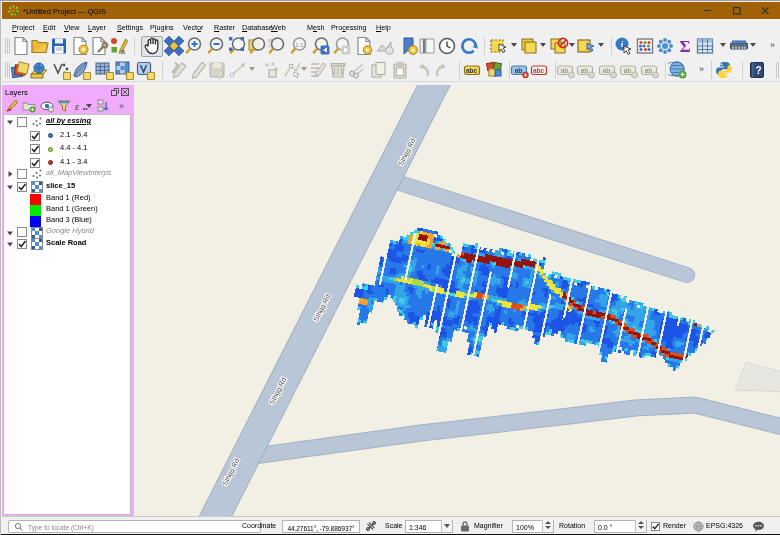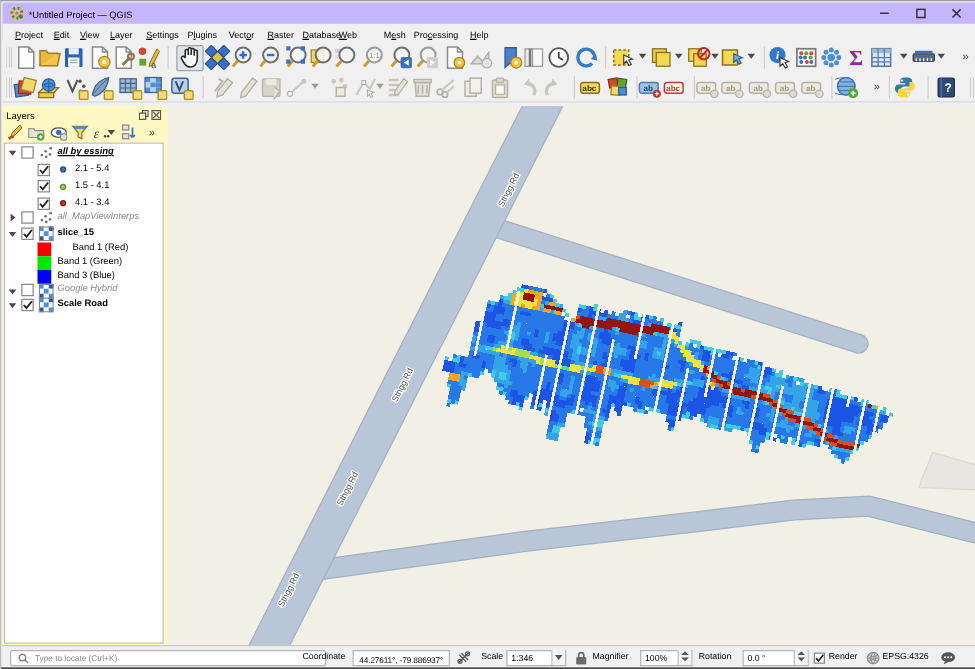--- a/index.html
+++ b/index.html
@@ -1,32 +1,32 @@
 <!DOCTYPE html>
 <html><head>
 <meta charset="utf-8">
 <style>
 * { margin:0; padding:0; box-sizing:border-box; }
 html,body { width:780px; height:535px; overflow:hidden; font-family:"Liberation Sans", sans-serif; }
 #win { position:relative; width:780px; height:535px; background:#f0f0f0; border-top:1px solid #9d9d9d; border-left:1px solid #bbb; }
-#titlebar { position:absolute; left:1px; top:1px; width:778px; height:30px; background:#c4b5fd; }
+#titlebar { position:absolute; left:1px; top:1px; width:778px; height:30px; background:#a16207; }
 #titletext { position:absolute; left:21px; top:4.5px; font-size:7.4px; color:#000; }
 #winbtns { position:absolute; right:0; top:0; height:17px; }
 #menubar { position:absolute; left:1px; top:18px; width:778px; height:15px; background:#f0f0f0; font-size:7.2px; color:#000; }
 .mi { position:absolute; top:3.5px; }
 .mi u { text-decoration:underline; }
 #tb1 { position:absolute; left:1px; top:33px; width:778px; height:24px; background:#f0f0f0; }
 #tb2 { position:absolute; left:1px; top:57px; width:778px; height:24px; background:#f0f0f0; border-bottom:1px solid #d7d7d3; }
 .ic { position:absolute; top:2px; width:20px; height:20px; }
 .sep { position:absolute; top:3px; width:1px; height:18px; background:#d0d0d0; }
 .handle { position:absolute; top:4px; width:5px; height:16px;
   background-image:repeating-linear-gradient(90deg,#c9c9c9 0 1px,transparent 1px 2px); }
 .dd { position:absolute; top:9px; width:0; height:0; border-left:3px solid transparent; border-right:3px solid transparent; border-top:4px solid #444; }
 .pressed { position:absolute; background:#e0e4e8; border:1px solid #9aa5b0; border-radius:2px; }
-#panel { position:absolute; left:1px; top:84px; width:132px; height:431px; background:#fef9c3; }
+#panel { position:absolute; left:1px; top:84px; width:132px; height:431px; background:#f0abfc; }
 #paneltree { position:absolute; left:1px; top:29px; width:128px; height:401px; background:#ffffff; border:1px solid #c0c0c0; }
 #panelhead { position:absolute; left:3px; top:2.5px; font-size:7.6px; color:#000; }
 .treerow { position:absolute; left:0; font-size:7.5px; color:#000; white-space:nowrap; }
 #map { position:absolute; left:134px; top:84px; width:645px; height:431px; background:#f2efe4; overflow:hidden; }
 #status { position:absolute; left:1px; top:515px; width:778px; height:18px; background:#f0f0f0; border-top:1px solid #c8c8c8; font-size:7px; color:#000; }
 #darkstrip { position:absolute; left:0; top:533px; width:780px; height:2px; background:#111; }
 .sbox { position:absolute; background:#fff; border:1px solid #b4b4b4; font-size:7px; }
 .slabel { position:absolute; top:5px; color:#000; }
 .spin { position:absolute; width:11px; height:12px; background:#f4f4f4; border-left:1px solid #c0c0c0; }
 </style>
@@ -499,21 +499,21 @@
           </svg>
         </div>
         <div style="position:absolute;left:44px;top:18px;width:5px;height:5px;border-radius:50%;background:#3a78c9;border:1px solid #1c4a8a"></div>
         <div class="treerow" style="left:56px;top:14.5px;">2.1 - 5.4</div>
         <div style="position:absolute;left:26px;top:29px;width:10px;height:10px;background:#fff;border:1px solid #8a8a8a">
           <svg width="10" height="10" viewBox="0 0 10 10" style="position:absolute;left:-1px;top:-1px">
             <path d="M2 5 l2.2 2.5 L8.5 2" fill="none" stroke="#222" stroke-width="1.5"></path>
           </svg>
         </div>
         <div style="position:absolute;left:44px;top:31.5px;width:5px;height:5px;border-radius:50%;background:#9ed54c;border:1px solid #5a8f1e"></div>
-        <div class="treerow" style="left:56px;top:28px;">1.5 - 4.1</div>
+        <div class="treerow" style="left:56px;top:28px;">4.4 - 4.1</div>
         <div style="position:absolute;left:26px;top:42.5px;width:10px;height:10px;background:#fff;border:1px solid #8a8a8a">
           <svg width="10" height="10" viewBox="0 0 10 10" style="position:absolute;left:-1px;top:-1px">
             <path d="M2 5 l2.2 2.5 L8.5 2" fill="none" stroke="#222" stroke-width="1.5"></path>
           </svg>
         </div>
         <div style="position:absolute;left:44px;top:45px;width:5px;height:5px;border-radius:50%;background:#ca3228;border:1px solid #7e1a12"></div>
         <div class="treerow" style="left:56px;top:41.5px;">4.1 - 3.4</div>
         <svg width="8" height="8" style="position:absolute;left:2px;top:55px" viewBox="0 0 8 8">
           <path d="M2.5 1 L6.5 4 L2.5 7z" fill="#4a4a4a"></path>
         </svg>
@@ -541,21 +541,21 @@
           <rect x="0" y="4" width="4" height="4" fill="#fff"></rect>
           <rect x="4" y="4" width="4" height="4" fill="#4d8fd4"></rect>
           <rect x="8" y="4" width="4" height="4" fill="#fff"></rect>
           <rect x="0" y="8" width="4" height="4" fill="#2d5a9e"></rect>
           <rect x="4" y="8" width="4" height="4" fill="#fff"></rect>
           <rect x="8" y="8" width="4" height="4" fill="#4d8fd4"></rect>
           <rect x="0.5" y="0.5" width="11" height="11" fill="none" stroke="#888"></rect>
         </svg>
         <div class="treerow" style="left:42px;top:65.5px;font-weight:bold">slice_15</div>
         <div style="position:absolute;left:26px;top:78.5px;width:11px;height:11px;background:#fa0000"></div>
-        <div class="treerow" style="left:42px;top:77.5px;margin-left:12px;">Band 1 (Red)</div>
+        <div class="treerow" style="left:42px;top:77.5px;">Band 1 (Red)</div>
         <div style="position:absolute;left:26px;top:89.5px;width:11px;height:11px;background:#00e800"></div>
         <div class="treerow" style="left:42px;top:88.5px;">Band 1 (Green)</div>
         <div style="position:absolute;left:26px;top:100.5px;width:11px;height:11px;background:#0000f4"></div>
         <div class="treerow" style="left:42px;top:99.5px;">Band 3 (Blue)</div>
         <svg width="8" height="8" style="position:absolute;left:2px;top:113.5px" viewBox="0 0 8 8">
           <path d="M1 2.5 h6 L4 6.5z" fill="#4a4a4a"></path>
         </svg>
         <div style="position:absolute;left:13px;top:112px;width:10px;height:10px;background:#fff;border:1px solid #8a8a8a"></div>
         <svg width="12" height="12" style="position:absolute;left:27px;top:111.5px" viewBox="0 0 12 12">
           <rect x="0" y="0" width="4" height="4" fill="#4d8fd4"></rect>

